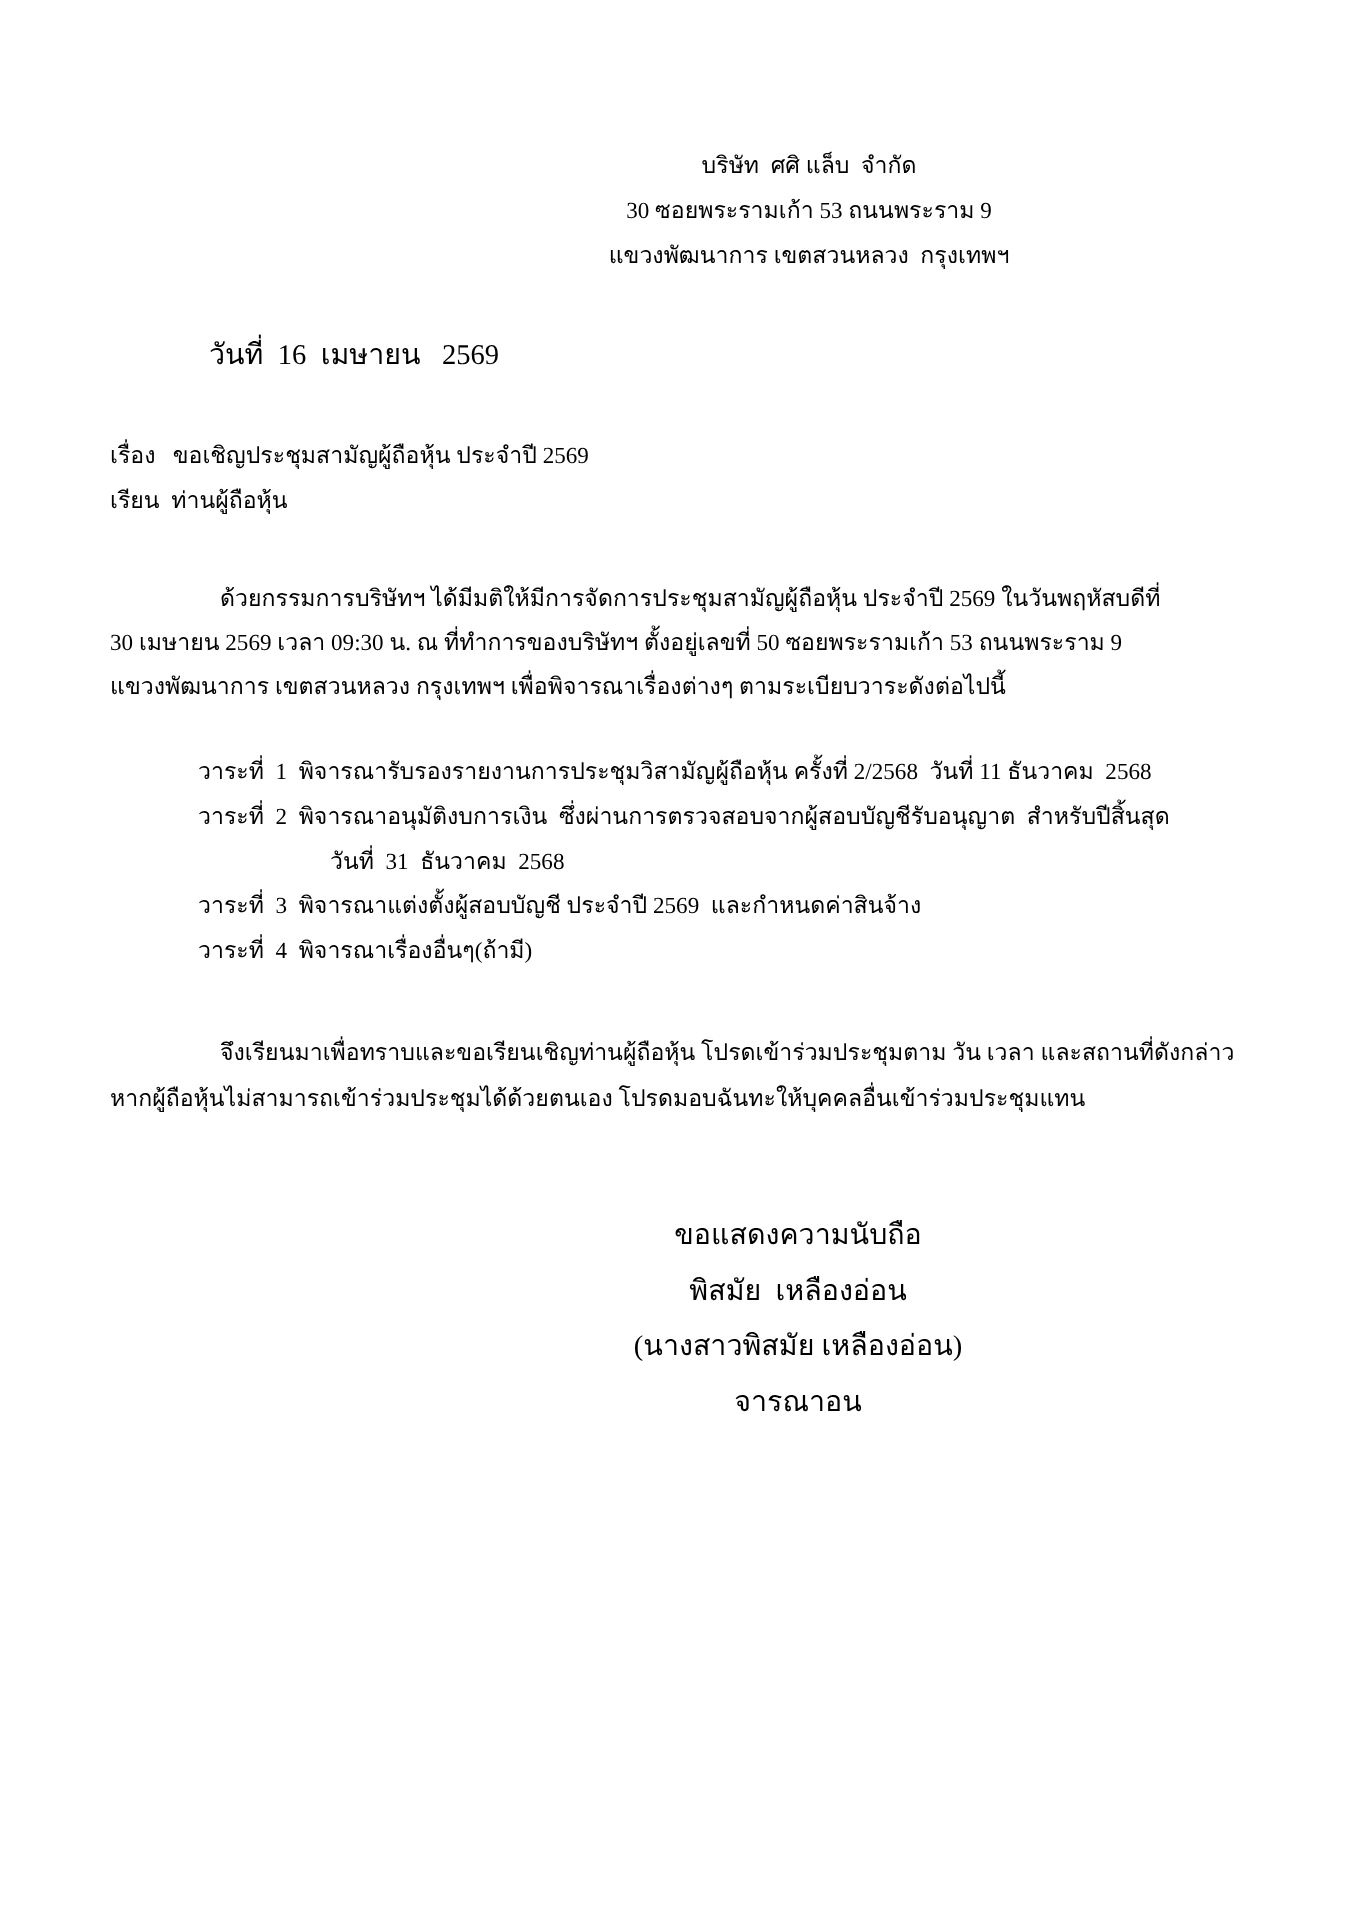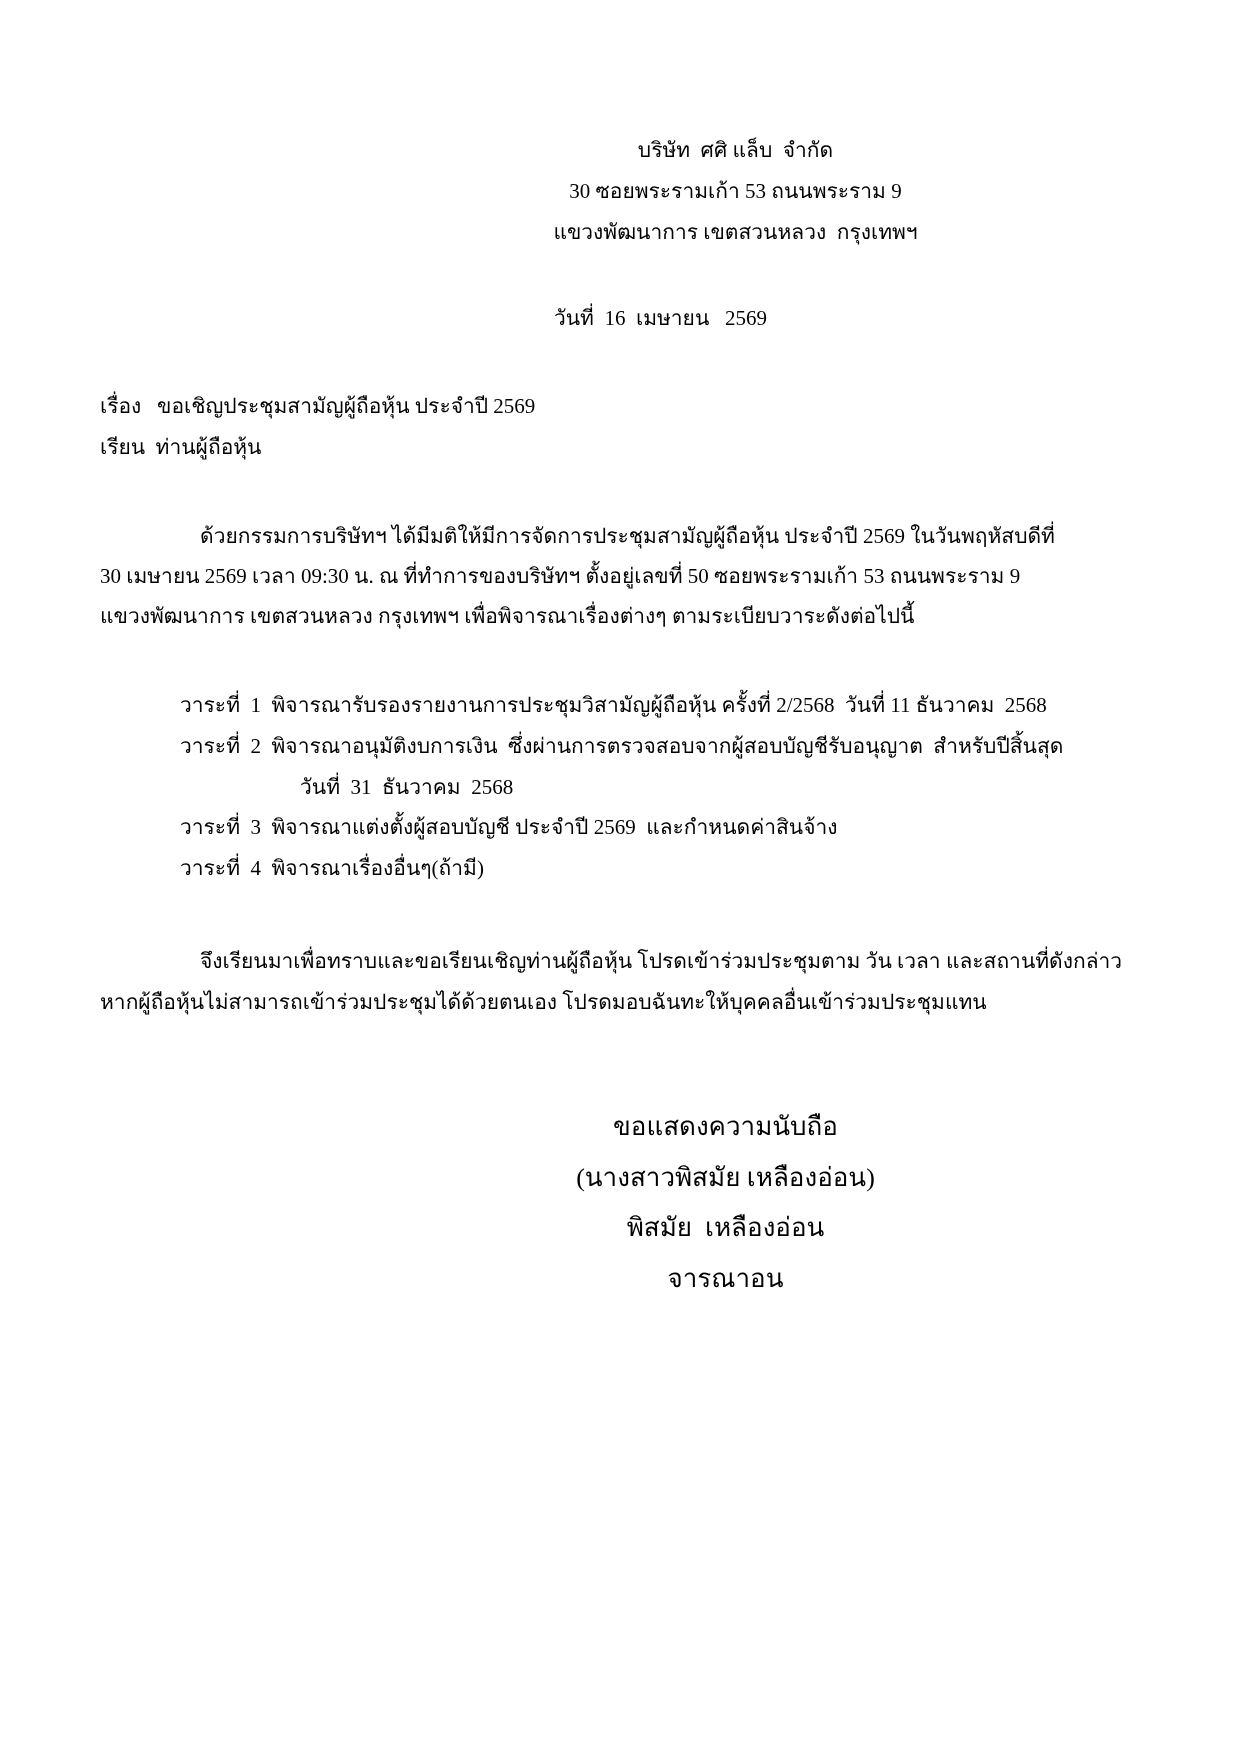--- a/index.html
+++ b/index.html
@@ -25,24 +25,24 @@
   .letterhead {
     text-align: center;
     margin-left: 240px;
     line-height: 1.95;
     font-size: 21px;
   }
   .letterhead div {
     white-space: pre;
   }
   .date-line {
-    text-align: center;
+    text-align: left;
     margin-top: 48px;
     margin-left: 90px;
-    font-size: 21px;
+    font-size: 26px;
     white-space: pre;
   }
   .subject-block {
     margin-top: 52px;
     font-size: 21px;
     line-height: 1.95;
   }
   .subject-block div {
     white-space: pre;
   }
@@ -50,21 +50,21 @@
     margin-top: 48px;
     font-size: 21px;
     line-height: 1.92;
     text-align: left;
   }
   .body-para .indent {
     display: inline-block;
     width: 100px;
   }
   .agenda {
-    margin-top: 48px;
+    margin-top: 36px;
     font-size: 21px;
     line-height: 1.95;
     padding-left: 80px;
   }
   .agenda-item {
     white-space: pre-wrap;
   }
   .agenda-sub {
     padding-left: 120px;
     white-space: pre;
@@ -121,18 +121,18 @@
     <div class="agenda-item">วาระที่  4  พิจารณาเรื่องอื่นๆ(ถ้ามี)</div>
   </div>
 
   <div class="closing-para">
     <div><span class="indent"></span><span>จึงเรียนมาเพื่อทราบและขอเรียนเชิญท่านผู้ถือหุ้น โปรดเข้าร่วมประชุมตาม  วัน  เวลา  และสถานที่ดังกล่าว</span></div>
     <div>หากผู้ถือหุ้นไม่สามารถเข้าร่วมประชุมได้ด้วยตนเอง  โปรดมอบฉันทะให้บุคคลอื่นเข้าร่วมประชุมแทน</div>
   </div>
 
   <div class="signature">
     <div>ขอแสดงความนับถือ</div>
+    <div>พิสมัย  เหลืองอ่อน</div>
     <div>(นางสาวพิสมัย เหลืองอ่อน)</div>
-    <div>พิสมัย  เหลืองอ่อน</div>
     <div>จารณาอน</div>
   </div>
 
 </div>
 
 </body></html>

